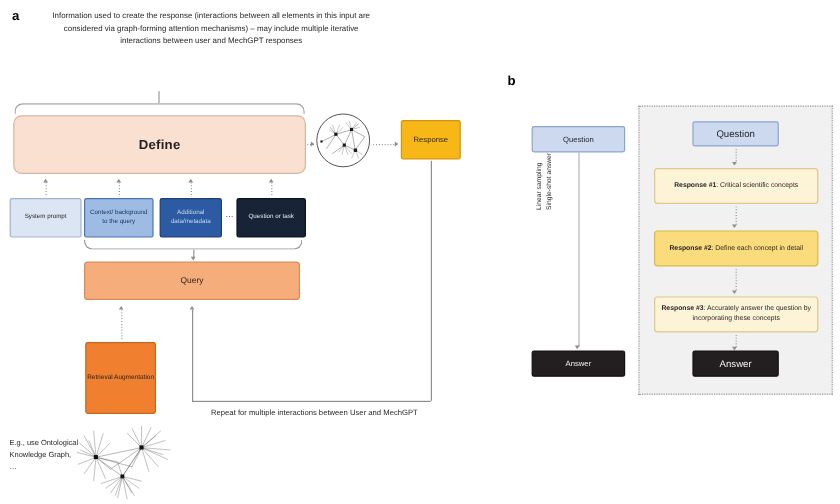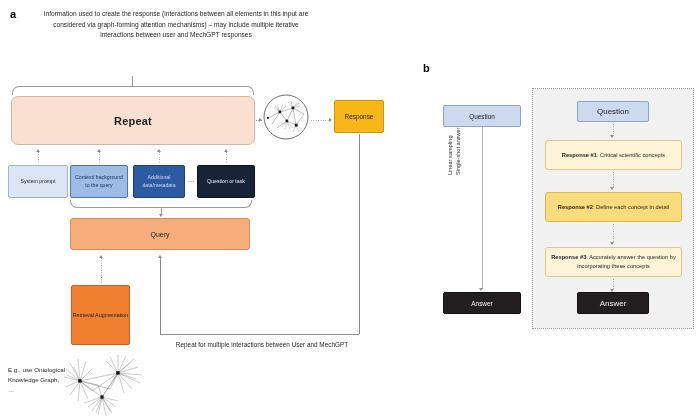--- a/index.html
+++ b/index.html
@@ -185,21 +185,21 @@
 </style>
 </head>
 <body>
 
 <div class="panel-letter" style="left:10px; top:8px;">a</div>
 <div id="caption-a">Information used to create the response (interactions between all elements in this input are considered via graph-forming attention mechanisms) – may include multiple iterative interactions between user and MechGPT responses</div>
 
 <div class="brace" style="left:12px; top:86px; width:242px; height:9px;"></div>
 <div class="brace-stem" style="left:132px; top:76px; height:10px;"></div>
 
-<div id="mechgpt-box">Repeat</div>
+<div id="mechgpt-box">Define</div>
 
 <div class="arrow-v dotline" style="left:38px; top:152px; height:12px;"></div>
 <div class="ahead-up" style="left:35.8px; top:149px;"></div>
 <div class="arrow-v dotline" style="left:99px; top:152px; height:12px;"></div>
 <div class="ahead-up" style="left:96.8px; top:149px;"></div>
 <div class="arrow-v dotline" style="left:159px; top:152px; height:12px;"></div>
 <div class="ahead-up" style="left:156.8px; top:149px;"></div>
 <div class="arrow-v dotline" style="left:226px; top:152px; height:12px;"></div>
 <div class="ahead-up" style="left:223.8px; top:149px;"></div>
 

